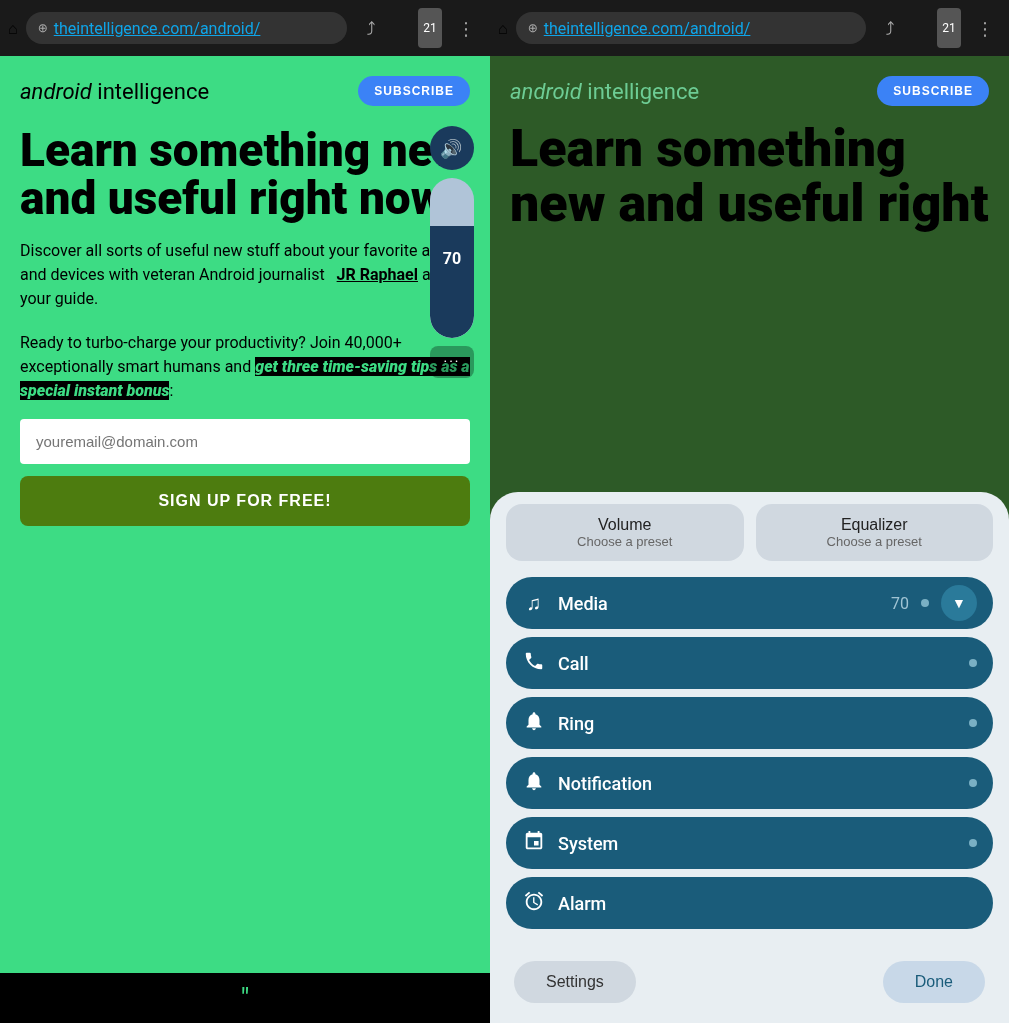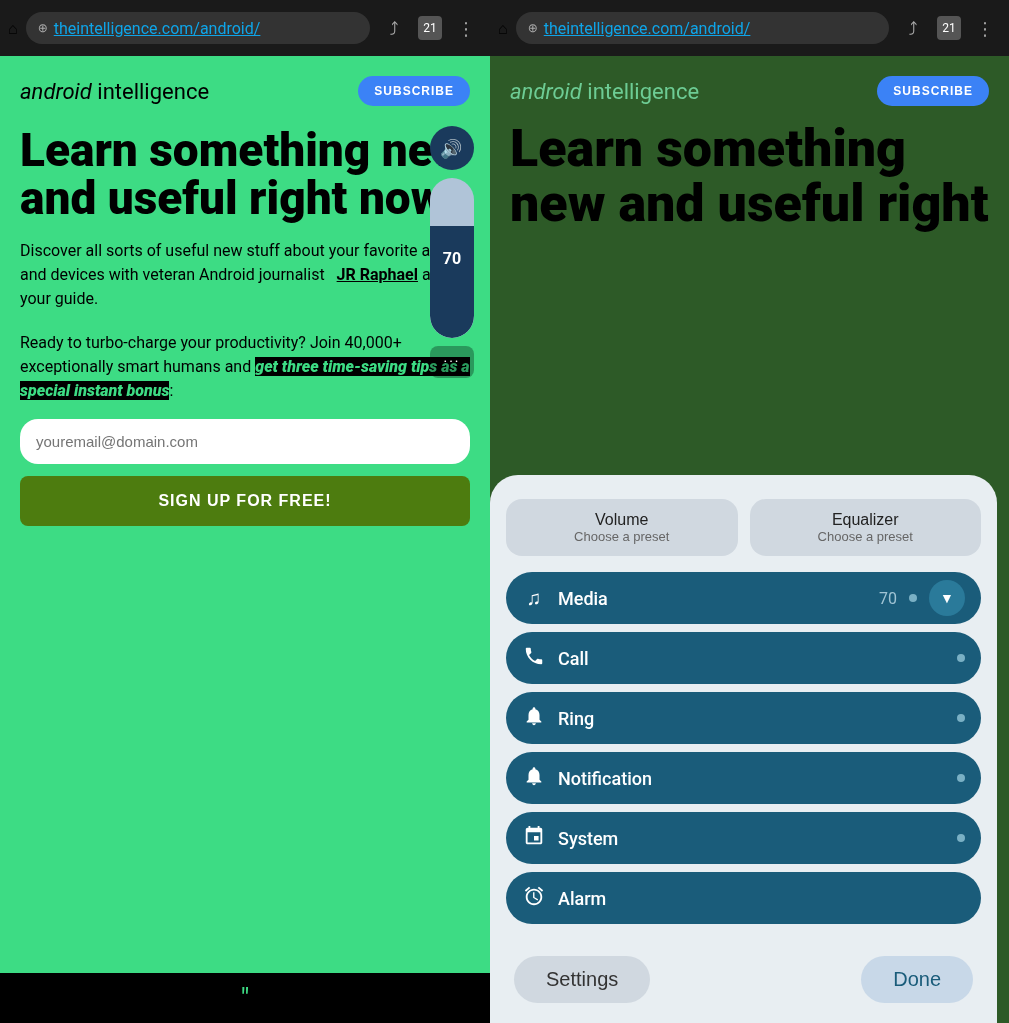--- a/index.html
+++ b/index.html
@@ -71,24 +71,25 @@
       justify-content: center;
       cursor: pointer;
     }
 
     .tab-count {
       background: #555;
       color: #fff;
       border-radius: 4px;
       font-size: 12px;
       width: 24px;
-      height: 24px;
+      height: 40px;
       display: flex;
       align-items: center;
       justify-content: center;
+      margin-left: 23px;
     }
 
     .page-content-left {
       background: #3ddc84;
       flex: 1;
       padding: 20px 20px 0 20px;
       position: relative;
       overflow: hidden;
     }
 
@@ -159,21 +160,21 @@
     .cta-text .highlight {
       background: #000;
       color: #3ddc84;
       font-weight: 900;
       font-style: italic;
     }
 
     .email-input {
       width: 100%;
       padding: 14px 16px;
-      border-radius: 18px;
+      border-radius: 4px;
       border: none;
       font-size: 15px;
       color: #999;
       background: #fff;
       margin-bottom: 12px;
     }
 
     .signup-btn {
       width: 100%;
       background: #4d7c0f;
@@ -309,24 +310,24 @@
       color: #000;
       padding: 0 20px;
       margin-bottom: 8px;
     }
 
     
     .volume-panel {
       position: absolute;
       bottom: 0;
       left: 0;
-      right: 12px;
+      right: 0;
       background: #e8eef2;
       border-radius: 28px 28px 0 0;
-      padding: 24px 16px 0 16px;
+      padding: 12px 16px 0 16px;
       z-index: 10;
     }
 
     .preset-row {
       display: flex;
       gap: 12px;
       margin-bottom: 16px;
     }
 
     .preset-btn {
@@ -423,21 +424,21 @@
       justify-content: space-between;
       padding: 16px 8px 20px 8px;
       background: #e8eef2;
     }
 
     .footer-btn {
       background: #d0d8e0;
       border: none;
       border-radius: 50px;
       padding: 12px 32px;
-      font-size: 20px;
+      font-size: 16px;
       color: #333;
       cursor: pointer;
     }
 
     .footer-btn.done-btn {
       background: #c8d8e8;
       color: #1a5c7a;
       font-weight: 500;
     }
   </style>

